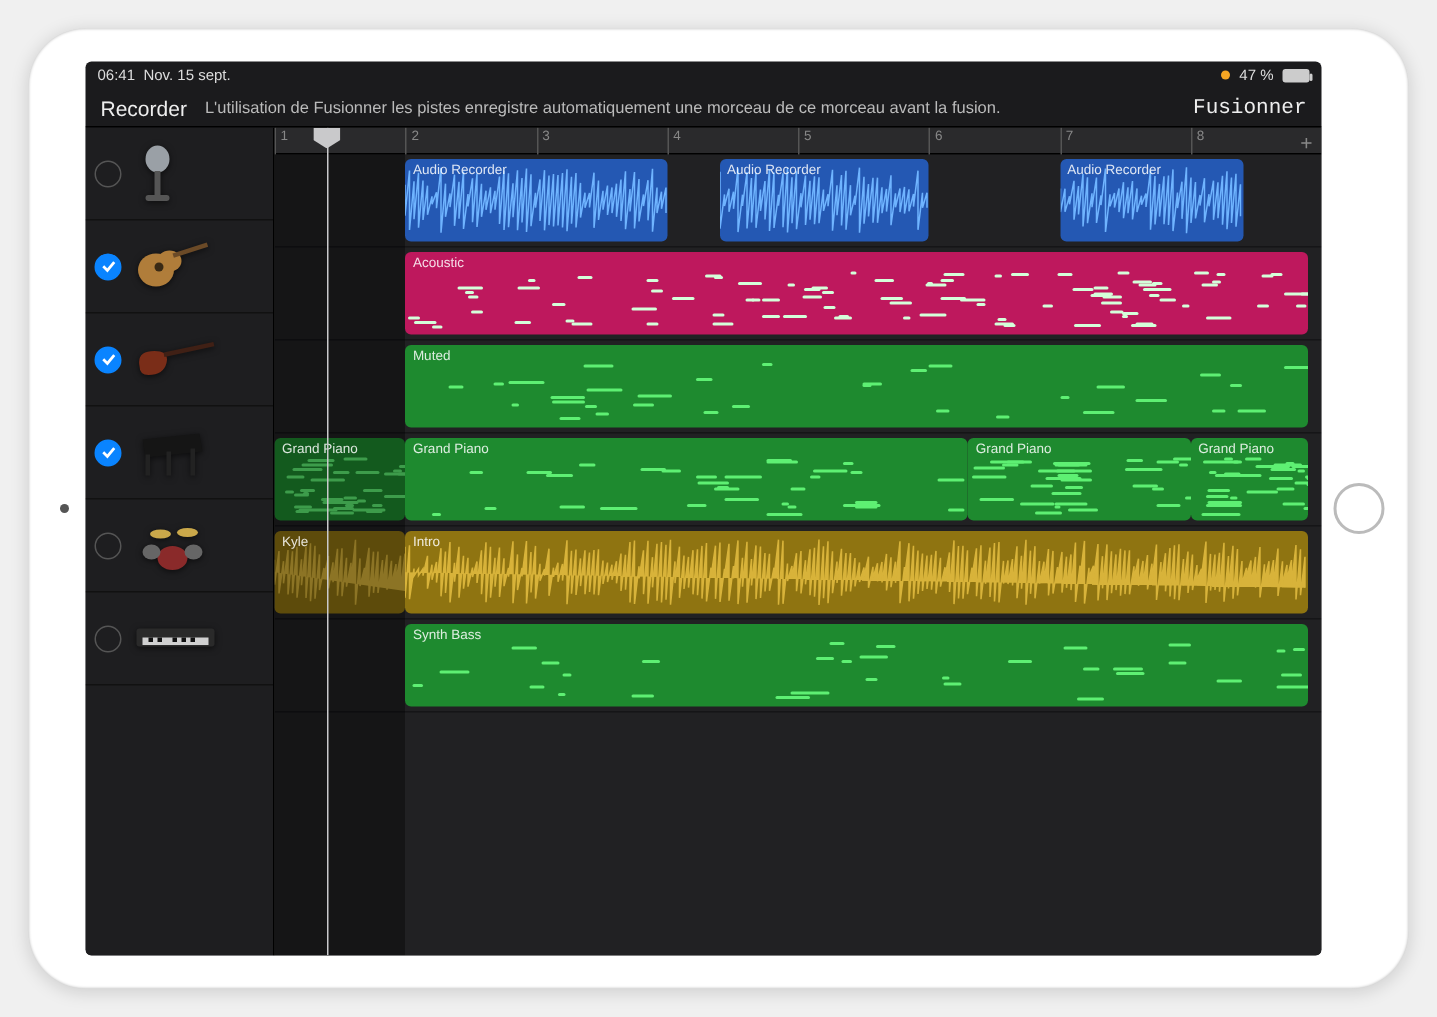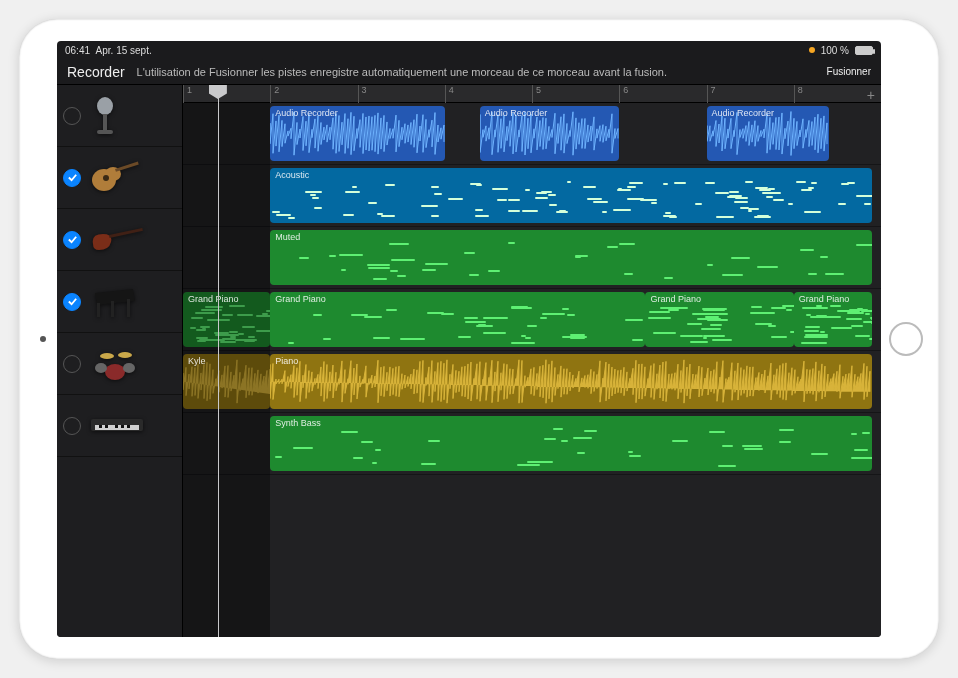--- a/index.html
+++ b/index.html
@@ -24,21 +24,21 @@
   }
   .statusbar { height:18px; display:flex; justify-content:space-between; align-items:center; padding:0 8px; color:#ddd; font-size:10px;}
   .statusbar .right { display:flex; gap:6px; align-items:center;}
   .sb-dot{width:6px;height:6px;border-radius:50%;background:#f6a623;}
   .sb-batt{width:18px;height:9px;border:1px solid #ccc;border-radius:2px;position:relative;background:#ccc;}
   .sb-batt::after{content:"";position:absolute;right:-3px;top:2px;width:2px;height:5px;background:#ccc;border-radius:1px;}
 
   .topbar { height:26px; display:flex; align-items:center; padding:0 10px; gap:12px; border-bottom:1px solid #000;}
   .topbar .back{color:#eee;font-size:14px;cursor:pointer;}
   .topbar .hint{flex:1;color:#bbb;font-size:11px; overflow:hidden; white-space:nowrap; text-overflow:ellipsis;}
-  .topbar .merge{color:#eee;font-size:10px;cursor:pointer;}
+  .topbar .merge{color:#eee;font-size:14px;cursor:pointer;font-family:Liberation Mono, monospace;}
 
   .workspace { flex:1; display:flex; overflow:hidden; position:relative;}
   .trackhdrs { width:126px; background:#1e1e20; border-right:1px solid #000; display:flex; flex-direction:column;}
   .trackhdr { height:62px; border-bottom:1px solid #111; display:flex; align-items:center; gap:8px; padding-left:6px;}
   .chk { width:18px;height:18px;border-radius:50%;border:1.5px solid #555;display:flex;align-items:center;justify-content:center;cursor:pointer;}
   .chk.on{background:#0a84ff;border-color:#0a84ff;color:#fff;}
   .chk svg{width:11px;height:11px;}
   .instr { width:auto; height:40px; display:flex;align-items:center;}
   .instr svg { filter: drop-shadow(0 1px 2px rgba(0,0,0,.6));}
 
@@ -49,44 +49,44 @@
   .playhead-knob { position:absolute; top:0; width:18px; height:14px; background:#c9c9cb; clip-path:polygon(0 0,100% 0,100% 60%,50% 100%,0 60%); transform:translateX(-50%); z-index:5;}
   .playhead-line { position:absolute; top:0; bottom:0; width:1px; background:#c9c9cb; z-index:4; }
   .lanes { position:absolute; top:18px; left:0; right:0; bottom:0; }
   .lane { height:62px; position:relative; border-bottom:1px solid #151517;}
   .region { position:absolute; top:3px; bottom:3px; border-radius:4px; overflow:hidden; font-size:9px; color:rgba(255,255,255,.85); padding:2px 5px;}
   .region .lbl { position:relative; z-index:2; }
   .region svg.wf { position:absolute; left:0; top:0; width:100%; height:100%; }
   .r-blue { background:#2458b3; }
   .r-blue .wave{stroke:#6fb4ff;}
   .r-green { background:#1e8a2f; }
-  .r-brightgreen { background:#0369a1; }
+  .r-brightgreen { background:#be185d; }
   .r-yellow { background:#8f7411; }
   .r-yellow .wave{stroke:#d8b33a; fill:#d8b33a;}
   .midi-note{position:absolute;height:2px;background:#7cff8c;border-radius:1px;}
   .r-brightgreen .midi-note{background:#d4ffda;}
   .r-green .midi-note{background:#5ef073;}
   .loop-zone{position:absolute;left:0;top:18px;bottom:0;background:rgba(0,0,0,.35);pointer-events:none;}
 </style>
 </head>
 <body>
 
 <div class="ipad">
   <div class="camera-dot"></div>
   <div class="home-btn"></div>
   <div class="screen">
 
     <div class="statusbar">
       <div>
         <span>06:41</span>
-        &nbsp;<span>Apr. 15 sept.</span>
+        &nbsp;<span>Nov. 15 sept.</span>
       </div>
       <div class="right">
         <span class="sb-dot"></span>
-        <span>100 %</span>
+        <span>47 %</span>
         <span class="sb-batt"></span>
       </div>
     </div>
 
     <div class="topbar">
       <span class="back">Recorder</span>
       <span class="hint">L'utilisation de Fusionner les pistes enregistre automatiquement une morceau de ce morceau avant la fusion.</span>
       <span class="merge">Fusionner</span>
     </div>
 
@@ -206,21 +206,21 @@
             <div class="lane">
               <div class="region r-green" style="left: 0px; width: 87.25px;"><span class="lbl">Grand Piano</span><div class="midi-note" style="left: 72.9675px; top: 37.6477px; width: 22.2189px;"></div><div class="midi-note" style="left: 59.4772px; top: 34.2059px; width: 12.876px;"></div><div class="midi-note" style="left: 65.1738px; top: 44.3984px; width: 7.14883px;"></div><div class="midi-note" style="left: 39.1615px; top: 46.0584px; width: 14.204px;"></div><div class="midi-note" style="left: 17.7945px; top: 17.0194px; width: 21.2083px;"></div><div class="midi-note" style="left: 37.4268px; top: 49.1147px; width: 15.3284px;"></div><div class="midi-note" style="left: 47.1628px; top: 44.1775px; width: 5.73082px;"></div><div class="midi-note" style="left: 83.3565px; top: 18.0413px; width: 23.5823px;"></div><div class="midi-note" style="left: 7.86215px; top: 24.5393px; width: 12.0496px;"></div><div class="midi-note" style="left: 31.5339px; top: 41.5049px; width: 24.2993px;"></div><div class="midi-note" style="left: 16.2259px; top: 46.7714px; width: 25.498px;"></div><div class="midi-note" style="left: 85.5423px; top: 18.1722px; width: 24.8125px;"></div><div class="midi-note" style="left: 14.0872px; top: 47.5406px; width: 9.40937px;"></div><div class="midi-note" style="left: 12.715px; top: 36.7099px; width: 10.4553px;"></div><div class="midi-note" style="left: 30.5296px; top: 39.5135px; width: 15.117px;"></div><div class="midi-note" style="left: 16.6354px; top: 33.7847px; width: 10.5611px;"></div><div class="midi-note" style="left: 7.3864px; top: 35.3568px; width: 5.95433px;"></div><div class="midi-note" style="left: 39.1368px; top: 22.0631px; width: 10.4633px;"></div><div class="midi-note" style="left: 60.9908px; top: 47.7371px; width: 11.2546px;"></div><div class="midi-note" style="left: 22.0526px; top: 14.2119px; width: 17.495px;"></div><div class="midi-note" style="left: 45.9263px; top: 13.3211px; width: 16.3511px;"></div><div class="midi-note" style="left: 81.7161px; top: 22.8978px; width: 16.9897px;"></div><div class="midi-note" style="left: 78.5261px; top: 20.7754px; width: 6.57732px;"></div><div class="midi-note" style="left: 72.7106px; top: 22.7874px; width: 16.2807px;"></div><div class="midi-note" style="left: 13.3736px; top: 44.7669px; width: 11.2665px;"></div><div class="midi-note" style="left: 24.1194px; top: 26.5473px; width: 22.7013px;"></div><div class="midi-note" style="left: 54.0521px; top: 21.962px; width: 15.7519px;"></div><div class="midi-note" style="left: 52.2759px; top: 46.8442px; width: 21.5849px;"></div><div class="midi-note" style="left: 55.145px; top: 41.0275px; width: 5.36698px;"></div><div class="midi-note" style="left: 11.7635px; top: 20.3449px; width: 20.2648px;"></div><div class="midi-note" style="left: 45.7356px; top: 38.63px; width: 9.44502px;"></div><div class="midi-note" style="left: 18.9154px; top: 35.716px; width: 4.07431px;"></div></div>
               <div class="region r-green" style="left: 87.25px; width: 375.175px;"><span class="lbl">Grand Piano</span><div class="midi-note" style="left: 103.128px; top: 45.0579px; width: 16.737px;"></div><div class="midi-note" style="left: 17.6185px; top: 49.7381px; width: 6.18878px;"></div><div class="midi-note" style="left: 212.622px; top: 24.7747px; width: 25.5341px;"></div><div class="midi-note" style="left: 94.1106px; top: 24.0011px; width: 17.9397px;"></div><div class="midi-note" style="left: 193.583px; top: 25.2506px; width: 14.572px;"></div><div class="midi-note" style="left: 292.187px; top: 44.3567px; width: 24.5979px;"></div><div class="midi-note" style="left: 171.071px; top: 21.1525px; width: 13.184px;"></div><div class="midi-note" style="left: 361.732px; top: 47.4716px; width: 11.497px;"></div><div class="midi-note" style="left: 270.143px; top: 25.147px; width: 6.70341px;"></div><div class="midi-note" style="left: 52.6271px; top: 46.0123px; width: 7.97005px;"></div><div class="midi-note" style="left: 240.683px; top: 49.9008px; width: 24.4635px;"></div><div class="midi-note" style="left: 240.282px; top: 14.6457px; width: 21.3506px;"></div><div class="midi-note" style="left: 207.749px; top: 32.0805px; width: 7.79775px;"></div><div class="midi-note" style="left: 299.405px; top: 42.0384px; width: 14.9718px;"></div><div class="midi-note" style="left: 296.399px; top: 22.3528px; width: 8.03937px;"></div><div class="midi-note" style="left: 355.054px; top: 26.8569px; width: 18.1671px;"></div><div class="midi-note" style="left: 256.518px; top: 33.3843px; width: 10.5217px;"></div><div class="midi-note" style="left: 157.113px; top: 19.7681px; width: 16.2698px;"></div><div class="midi-note" style="left: 213.162px; top: 39.8417px; width: 22.5782px;"></div><div class="midi-note" style="left: 205.814px; top: 33.4385px; width: 16.6133px;"></div><div class="midi-note" style="left: 291.391px; top: 16.3918px; width: 7.54199px;"></div><div class="midi-note" style="left: 251.041px; top: 42.5349px; width: 4.53086px;"></div><div class="midi-note" style="left: 241.088px; top: 13.7011px; width: 16.7466px;"></div><div class="midi-note" style="left: 42.6784px; top: 21.7238px; width: 9.3558px;"></div><div class="midi-note" style="left: 187.311px; top: 44.4363px; width: 13.5252px;"></div><div class="midi-note" style="left: 80.9582px; top: 21.672px; width: 16.4215px;"></div><div class="midi-note" style="left: 255.118px; top: 45.2642px; width: 5.21128px;"></div><div class="midi-note" style="left: 115.764px; top: 17.0461px; width: 11.0613px;"></div><div class="midi-note" style="left: 194.394px; top: 28.8513px; width: 21.1381px;"></div><div class="midi-note" style="left: 272.155px; top: 20.5129px; width: 22.6084px;"></div><div class="midi-note" style="left: 130.195px; top: 45.8643px; width: 24.639px;"></div><div class="midi-note" style="left: 300.013px; top: 44.7388px; width: 14.3963px;"></div></div>
               <div class="region r-green" style="left: 462.425px; width: 148.325px;"><span class="lbl">Grand Piano</span><div class="midi-note" style="left: 105.823px; top: 14.4682px; width: 11.255px;"></div><div class="midi-note" style="left: 61.1446px; top: 27.2702px; width: 21.5015px;"></div><div class="midi-note" style="left: 57.324px; top: 43.1509px; width: 21.9194px;"></div><div class="midi-note" style="left: 7.83844px; top: 39.9437px; width: 21.6753px;"></div><div class="midi-note" style="left: 122.815px; top: 33.4819px; width: 7.93573px;"></div><div class="midi-note" style="left: 19.0811px; top: 39.5987px; width: 11.8675px;"></div><div class="midi-note" style="left: 55.0884px; top: 36.1276px; width: 20.6372px;"></div><div class="midi-note" style="left: 144.314px; top: 38.9018px; width: 21.4116px;"></div><div class="midi-note" style="left: 51.9106px; top: 25.7548px; width: 23.3572px;"></div><div class="midi-note" style="left: 136.33px; top: 12.5198px; width: 13.6408px;"></div><div class="midi-note" style="left: 14.3982px; top: 15.0302px; width: 23.4291px;"></div><div class="midi-note" style="left: 44.5687px; top: 49.1192px; width: 17.8886px;"></div><div class="midi-note" style="left: 140.318px; top: 16.6203px; width: 6.18614px;"></div><div class="midi-note" style="left: 66.7984px; top: 47.3668px; width: 19.4883px;"></div><div class="midi-note" style="left: 34.1367px; top: 43.192px; width: 22.9617px;"></div><div class="midi-note" style="left: 104.135px; top: 19.9292px; width: 25.7731px;"></div><div class="midi-note" style="left: 41.9459px; top: 31.4118px; width: 15.0891px;"></div><div class="midi-note" style="left: 57.6959px; top: 17.4731px; width: 22.0764px;"></div><div class="midi-note" style="left: 64.8623px; top: 31.9464px; width: 11.9017px;"></div><div class="midi-note" style="left: 125.247px; top: 14.6651px; width: 15.7316px;"></div><div class="midi-note" style="left: 4.00251px; top: 19.4625px; width: 20.7328px;"></div><div class="midi-note" style="left: 59.5805px; top: 24.172px; width: 14.072px;"></div><div class="midi-note" style="left: 57.1332px; top: 44.6268px; width: 4.91582px;"></div><div class="midi-note" style="left: 58.4627px; top: 20.6603px; width: 24.4309px;"></div><div class="midi-note" style="left: 125.371px; top: 44.1058px; width: 15.784px;"></div><div class="midi-note" style="left: 23.0105px; top: 16.7968px; width: 10.1417px;"></div><div class="midi-note" style="left: 109.833px; top: 30.5664px; width: 16.6707px;"></div><div class="midi-note" style="left: 2.66537px; top: 25.248px; width: 22.5376px;"></div><div class="midi-note" style="left: 59.9601px; top: 16.6751px; width: 14.9092px;"></div><div class="midi-note" style="left: 46.8691px; top: 20.6808px; width: 24.9521px;"></div><div class="midi-note" style="left: 25.1945px; top: 15.0986px; width: 17.8329px;"></div><div class="midi-note" style="left: 56.7384px; top: 15.7617px; width: 24.7184px;"></div></div>
               <div class="region r-green" style="left: 610.75px; width: 78.525px;"><span class="lbl">Grand Piano</span><div class="midi-note" style="left: 11.9383px; top: 21.8784px; width: 5.77298px;"></div><div class="midi-note" style="left: 61.0538px; top: 42.8023px; width: 14.8143px;"></div><div class="midi-note" style="left: 16.1938px; top: 23.5272px; width: 18.3047px;"></div><div class="midi-note" style="left: 67.127px; top: 17.8864px; width: 25.4109px;"></div><div class="midi-note" style="left: 10.9971px; top: 41.7131px; width: 23.2994px;"></div><div class="midi-note" style="left: 37.573px; top: 34.8407px; width: 21.137px;"></div><div class="midi-note" style="left: 22.5234px; top: 13.1026px; width: 6.09041px;"></div><div class="midi-note" style="left: 77.092px; top: 30.3321px; width: 9.32619px;"></div><div class="midi-note" style="left: 76.9476px; top: 26.3626px; width: 18.011px;"></div><div class="midi-note" style="left: 54.809px; top: 17.0272px; width: 19.3116px;"></div><div class="midi-note" style="left: 43.3948px; top: 18.1595px; width: 22.3946px;"></div><div class="midi-note" style="left: 75.4238px; top: 45.5927px; width: 14.4267px;"></div><div class="midi-note" style="left: 26.5648px; top: 39.1602px; width: 4.57452px;"></div><div class="midi-note" style="left: 8.06154px; top: 14.6953px; width: 24.0047px;"></div><div class="midi-note" style="left: 52.6328px; top: 26.0312px; width: 15.884px;"></div><div class="midi-note" style="left: 35.9472px; top: 13.0015px; width: 11.3791px;"></div><div class="midi-note" style="left: 69.2486px; top: 29.4393px; width: 19.6565px;"></div><div class="midi-note" style="left: 28.2058px; top: 15.1781px; width: 5.88303px;"></div><div class="midi-note" style="left: 24.0624px; top: 24.0511px; width: 23.2253px;"></div><div class="midi-note" style="left: 11.0123px; top: 33.8917px; width: 14.85px;"></div><div class="midi-note" style="left: 21.7741px; top: 22.5332px; width: 11.9237px;"></div><div class="midi-note" style="left: 10.5417px; top: 43.809px; width: 23.6132px;"></div><div class="midi-note" style="left: 10.0337px; top: 37.5524px; width: 15.0851px;"></div><div class="midi-note" style="left: 52.969px; top: 19.5967px; width: 17.506px;"></div><div class="midi-note" style="left: 15.0163px; top: 43.7753px; width: 18.0427px;"></div><div class="midi-note" style="left: 7.41928px; top: 49.9215px; width: 25.8618px;"></div><div class="midi-note" style="left: 62.8967px; top: 15.8686px; width: 6.13002px;"></div><div class="midi-note" style="left: 57.1174px; top: 33.4499px; width: 12.0139px;"></div><div class="midi-note" style="left: 22.8001px; top: 42.4989px; width: 8.68028px;"></div><div class="midi-note" style="left: 71.1885px; top: 20.8487px; width: 5.29569px;"></div><div class="midi-note" style="left: 77.9514px; top: 22.3329px; width: 11.0268px;"></div><div class="midi-note" style="left: 75.8075px; top: 24.7846px; width: 13.0404px;"></div></div>
             </div>
             <div class="lane">
               <div class="region r-yellow" style="left: 0px; width: 87.25px;"><span class="lbl">Kyle</span><svg class="wf" viewBox="0 0 87.25 56" preserveAspectRatio="none">
                   <path d="M0 28 L0 19.479876543209876 L0 36.520123456790124 L3 13.591493827160493 L3 42.40850617283951 L6 20.46385185185185 L6 35.53614814814815 L9 12.905839506172839 L9 43.09416049382716 L12 13.753012345679013 L12 42.24698765432099 L15 10.747592592592593 L15 45.252407407407404 L18 19.258469135802464 L18 36.741530864197536 L21 10.601197530864198 L21 45.3988024691358 L24 8.357999999999997 L24 47.642 L27 9.977765432098767 L27 46.022234567901236 L30 15.896049382716049 L30 40.10395061728395 L33 25.055074074074074 L33 30.944925925925926 L36 16.98372839506173 L36 39.01627160493827 L39 21.237567901234566 L39 34.76243209876543 L42 12.118814814814817 L42 43.88118518518518 L45 11.71635802469136 L45 44.28364197530864 L48 18.22575308641975 L48 37.77424691358025 L51 21.62922222222222 L51 34.370777777777775 L54 5.935654320987652 L54 50.06434567901235 L57 18.620604938271605 L57 37.379395061728395 L60 25.026296296296294 L60 30.973703703703706 L63 11.401617283950618 L63 44.598382716049386 L66 14.022123456790123 L66 41.977876543209874 L69 13.910037037037036 L69 42.089962962962964 L72 19.714246913580247 L72 36.28575308641975 L75 16.190308641975307 L75 39.80969135802469 L78 20.200444444444443 L78 35.79955555555556 L81 22.473543209876542 L81 33.52645679012346 L84 16.72516049382716 L84 39.27483950617284 L87 15.337518518518516 L87 40.662481481481485" stroke="#e6c95a" stroke-width="1" fill="none" class="wave"></path>
                 </svg></div>
-              <div class="region r-yellow" style="left: 87.25px; width: 602.025px;"><span class="lbl">Piano</span><svg class="wf" viewBox="0 0 602.025 56" preserveAspectRatio="none">
+              <div class="region r-yellow" style="left: 87.25px; width: 602.025px;"><span class="lbl">Intro</span><svg class="wf" viewBox="0 0 602.025 56" preserveAspectRatio="none">
                   <path d="M0 28 L0 10.638185185185183 L0 45.36181481481482 L3 9.66017283950617 L3 46.339827160493826 L6 25.487345679012346 L6 30.512654320987654 L9 25.701925925925927 L9 30.298074074074073 L12 25.672802469135803 L12 30.327197530864197 L15 16.87553086419753 L15 39.12446913580247 L18 22.892333333333333 L18 33.10766666666667 L21 21.0120987654321 L21 34.9879012345679 L24 11.670382716049382 L24 44.32961728395062 L27 13.969407407407408 L27 42.03059259259259 L30 7.438061728395059 L30 48.561938271604944 L33 21.6319012345679 L33 34.3680987654321 L36 10.693148148148147 L36 45.30685185185185 L39 16.870691358024686 L39 39.129308641975314 L42 18.200086419753084 L42 37.799913580246916 L45 24.823555555555554 L45 31.176444444444446 L48 20.74998765432099 L48 35.25001234567901 L51 13.134938271604938 L51 42.86506172839506 L54 7.640629629629629 L54 48.35937037037037 L57 10.675950617283949 L57 45.324049382716055 L60 18.196456790123456 L60 37.803543209876544 L63 11.22437037037037 L63 44.775629629629634 L66 18.56858024691358 L66 37.431419753086416 L69 24.98464197530864 L69 31.01535802469136 L72 7.014777777777777 L72 48.98522222222222 L75 15.867876543209874 L75 40.132123456790126 L78 25.099493827160494 L78 30.900506172839506 L81 6.771851851851849 L81 49.22814814814815 L84 14.333839506172842 L84 41.66616049382716 L87 10.141012345679012 L87 45.858987654320984 L90 22.255592592592592 L90 33.74440740740741 L93 25.726469135802468 L93 30.273530864197532 L96 12.029197530864197 L96 43.970802469135805 L99 24.906 L99 31.094 L102 21.485765432098766 L102 34.514234567901234 L105 22.364049382716047 L105 33.63595061728395 L108 6.323074074074075 L108 49.67692592592593 L111 13.371728395061728 L111 42.62827160493827 L114 12.585567901234569 L114 43.41443209876543 L117 18.586814814814815 L117 37.413185185185185 L120 13.144358024691357 L120 42.85564197530864 L123 14.61375308641975 L123 41.38624691358025 L126 12.97722222222222 L126 43.022777777777776 L129 12.403654320987652 L129 43.596345679012344 L132 20.048604938271605 L132 35.9513950617284 L135 21.414296296296296 L135 34.58570370370371 L138 22.909617283950617 L138 33.09038271604938 L141 20.490123456790123 L141 35.50987654320988 L144 15.338037037037036 L144 40.66196296296296 L147 16.102246913580245 L147 39.897753086419755 L150 7.538308641975306 L150 48.461691358024694 L153 6.508444444444443 L153 49.49155555555556 L156 23.901543209876543 L156 32.09845679012346 L159 13.11316049382716 L159 42.88683950617284 L162 6.685518518518521 L162 49.31448148148148 L165 17.747506172839508 L165 38.25249382716049 L168 8.654679012345678 L168 47.34532098765432 L171 7.46925925925926 L171 48.53074074074074 L174 9.400135802469133 L174 46.59986419753086 L177 5.922864197530863 L177 50.07713580246914 L180 20.619666666666667 L180 35.38033333333333 L183 10.619432098765433 L183 45.38056790123457 L186 16.677716049382717 L186 39.32228395061728 L189 17.57674074074074 L189 38.42325925925926 L192 13.005395061728395 L192 42.99460493827161 L195 12.359234567901233 L195 43.64076543209877 L198 10.10048148148148 L198 45.89951851851852 L201 8.158024691358023 L201 47.84197530864198 L204 24.88741975308642 L204 31.11258024691358 L207 9.950888888888887 L207 46.04911111111112 L210 7.837320987654323 L210 48.16267901234568 L213 25.70227160493827 L213 30.29772839506173 L216 8.727962962962962 L216 47.27203703703704 L219 23.803283950617285 L219 32.196716049382715 L222 6.40379012345679 L222 49.59620987654321 L225 18.191703703703702 L225 37.8082962962963 L228 7.33591358024691 L228 48.66408641975309 L231 19.071975308641974 L231 36.928024691358026 L234 9.78211111111111 L234 46.21788888888889 L237 10.51520987654321 L237 45.48479012345679 L240 14.986827160493828 L240 41.01317283950617 L243 15.419185185185183 L243 40.580814814814815 L246 24.941172839506173 L246 31.058827160493827 L249 5.908345679012346 L249 50.09165432098766 L252 6.542925925925925 L252 49.45707407407407 L255 22.053802469135803 L255 33.9461975308642 L258 23.75653086419753 L258 32.24346913580247 L261 15.073333333333334 L261 40.92666666666666 L264 13.613098765432099 L264 42.3869012345679 L267 19.81138271604938 L267 36.18861728395062 L270 12.450407407407408 L270 43.54959259259259 L273 11.379061728395062 L273 44.62093827160494 L276 5.832901234567899 L276 50.1670987654321 L279 10.434148148148147 L279 45.56585185185185 L282 6.951691358024689 L282 49.04830864197531 L285 13.741086419753085 L285 42.25891358024691 L288 20.784555555555556 L288 35.215444444444444 L291 12.090987654320989 L291 43.90901234567901 L294 14.975938271604937 L294 41.02406172839506 L297 14.941629629629627 L297 41.05837037037037 L300 18.39695061728395 L300 37.60304938271605 L303 21.297456790123455 L303 34.702543209876545 L306 24.82537037037037 L306 31.17462962962963 L309 17.46958024691358 L309 38.53041975308642 L312 24.305641975308642 L312 31.694358024691358 L315 21.875777777777778 L315 34.12422222222222 L318 21.068876543209875 L318 34.931123456790125 L321 15.600493827160491 L321 40.39950617283951 L324 17.852851851851852 L324 38.14714814814815 L327 20.79483950617284 L327 35.205160493827165 L330 6.942012345679011 L330 49.05798765432099 L333 24.51659259259259 L333 31.48340740740741 L336 8.247469135802469 L336 47.75253086419753 L339 10.090197530864199 L339 45.9098024691358 L342 13.307000000000002 L342 42.693 L345 15.346765432098763 L345 40.65323456790124 L348 16.645049382716046 L348 39.354950617283954 L351 16.144074074074076 L351 39.85592592592592 L354 13.53272839506173 L354 42.46727160493827 L357 18.206567901234568 L357 37.793432098765436 L360 24.627814814814815 L360 31.372185185185185 L363 14.565358024691356 L363 41.434641975308644 L366 6.3747530864197515 L366 49.62524691358025 L369 10.19822222222222 L369 45.80177777777778 L372 10.044654320987654 L372 45.955345679012346 L375 13.069604938271603 L375 42.9303950617284 L378 24.935296296296297 L378 31.064703703703703 L381 11.730617283950615 L381 44.269382716049385 L384 9.731123456790122 L384 46.26887654320988 L387 20.11903703703704 L387 35.88096296296296 L390 11.223246913580248 L390 44.77675308641975 L393 8.119308641975309 L393 47.88069135802469 L396 7.509444444444441 L396 48.49055555555556 L399 20.282543209876543 L399 35.71745679012346 L402 19.99416049382716 L402 36.00583950617284 L405 19.026518518518518 L405 36.973481481481485 L408 10.34850617283951 L408 45.65149382716049 L411 16.79567901234568 L411 39.20432098765432 L414 5.9502592592592585 L414 50.049740740740745 L417 13.341135802469136 L417 42.65886419753086 L420 10.283864197530864 L420 45.71613580246914 L423 20.360666666666667 L423 35.63933333333333 L426 20.860432098765433 L426 35.13956790123457 L429 12.218716049382717 L429 43.78128395061728 L432 13.537740740740738 L432 42.46225925925926 L435 24.506395061728394 L435 31.493604938271606 L438 14.200234567901235 L438 41.799765432098766 L441 17.401481481481483 L441 38.59851851851852 L444 15.879024691358024 L444 40.120975308641974 L447 7.828419753086422 L447 48.17158024691358 L450 23.55188888888889 L450 32.44811111111111 L453 6.738320987654319 L453 49.26167901234568 L456 25.023271604938273 L456 30.976728395061727 L459 23.588962962962963 L459 32.41103703703703 L462 8.844283950617282 L462 47.15571604938272 L465 17.06479012345679 L465 38.93520987654321 L468 9.112703703703701 L468 46.8872962962963 L471 13.796913580246914 L471 42.203086419753085 L474 15.872975308641974 L474 40.127024691358024 L477 12.04311111111111 L477 43.95688888888889 L480 13.196209876543207 L480 42.80379012345679 L483 13.047827160493826 L483 42.952172839506176 L486 23.980185185185185 L486 32.019814814814815 L489 18.80217283950617 L489 37.19782716049383 L492 20.349345679012345 L492 35.650654320987655 L495 16.363925925925923 L495 39.636074074074074 L498 22.214802469135805 L498 33.785197530864195 L501 9.217530864197531 L501 46.78246913580247 L504 21.114333333333335 L504 34.885666666666665 L507 15.034098765432098 L507 40.9659012345679 L510 11.572382716049383 L510 44.42761728395062 L513 9.671407407407408 L513 46.32859259259259 L516 9.020061728395063 L516 46.97993827160494 L519 19.013901234567903 L519 36.9860987654321 L522 13.955148148148151 L522 42.044851851851845 L525 15.93269135802469 L525 40.06730864197531 L528 23.142086419753085 L528 32.857913580246915 L531 25.565555555555555 L531 30.434444444444445 L534 7.211987654320989 L534 48.78801234567901 L537 15.556938271604938 L537 40.443061728395065 L540 15.942629629629629 L540 40.05737037037037 L543 14.77795061728395 L543 41.22204938271605 L546 8.018456790123455 L546 47.98154320987655 L549 17.00637037037037 L549 38.99362962962963 L552 10.070580246913579 L552 45.92941975308642 L555 12.286641975308642 L555 43.71335802469136 L558 20.356777777777776 L558 35.64322222222222 L561 25.009876543209877 L561 30.990123456790123 L564 19.961493827160496 L564 36.038506172839504 L567 17.59385185185185 L567 38.40614814814815 L570 10.875839506172841 L570 45.12416049382716 L573 22.64301234567901 L573 33.35698765432099 L576 20.477592592592593 L576 35.52240740740741 L579 19.748469135802466 L579 36.251530864197534 L582 11.9311975308642 L582 44.068802469135804 L585 20.608 L585 35.391999999999996 L588 23.067765432098767 L588 32.93223456790123 L591 19.74604938271605 L591 36.25395061728395 L594 9.585074074074075 L594 46.41492592592593 L597 12.433728395061728 L597 43.56627160493827 L600 17.52756790123457 L600 38.47243209876543" stroke="#e6c95a" stroke-width="1" fill="none" class="wave"></path>
                 </svg></div>
             </div>
             <div class="lane">
               <div class="region r-green" style="left: 87.25px; width: 602.025px;"><span class="lbl">Synth Bass</span><div class="midi-note" style="left: 473.628px; top: 32.2256px; width: 19.3401px;"></div><div class="midi-note" style="left: 357.318px; top: 35.0585px; width: 5.88916px;"></div><div class="midi-note" style="left: 540.628px; top: 36.7479px; width: 16.8317px;"></div><div class="midi-note" style="left: 70.3498px; top: 15.1271px; width: 17.3345px;"></div><div class="midi-note" style="left: 401.378px; top: 24.0294px; width: 16.5641px;"></div><div class="midi-note" style="left: 580.507px; top: 41.2882px; width: 23.6872px;"></div><div class="midi-note" style="left: 256.555px; top: 44.7369px; width: 25.8705px;"></div><div class="midi-note" style="left: 282.39px; top: 12.2087px; width: 10.2807px;"></div><div class="midi-note" style="left: 306.832px; top: 35.5369px; width: 8.08435px;"></div><div class="midi-note" style="left: 580.724px; top: 16.555px; width: 6.44822px;"></div><div class="midi-note" style="left: 150.86px; top: 47.0962px; width: 14.5389px;"></div><div class="midi-note" style="left: 472.133px; top: 28.994px; width: 19.5232px;"></div><div class="midi-note" style="left: 591.338px; top: 16.0815px; width: 8.56758px;"></div><div class="midi-note" style="left: 157.293px; top: 24.1922px; width: 12.8389px;"></div><div class="midi-note" style="left: 22.8676px; top: 31.1593px; width: 19.5036px;"></div><div class="midi-note" style="left: 438.904px; top: 14.8163px; width: 15.7286px;"></div><div class="midi-note" style="left: 452.197px; top: 28.9964px; width: 10.6804px;"></div><div class="midi-note" style="left: 313.591px; top: 13.533px; width: 13.5258px;"></div><div class="midi-note" style="left: 273.928px; top: 22.2594px; width: 11.4313px;"></div><div class="midi-note" style="left: 584.053px; top: 33.009px; width: 13.5637px;"></div><div class="midi-note" style="left: 290.759px; top: 23.615px; width: 7.0896px;"></div><div class="midi-note" style="left: 246.916px; top: 47.9109px; width: 23.1757px;"></div><div class="midi-note" style="left: 101.341px; top: 45.7299px; width: 4.98862px;"></div><div class="midi-note" style="left: 104.88px; top: 32.9054px; width: 5.69508px;"></div><div class="midi-note" style="left: 508.374px; top: 25.2707px; width: 12.4617px;"></div><div class="midi-note" style="left: 358.619px; top: 38.6591px; width: 12.4552px;"></div><div class="midi-note" style="left: 508.482px; top: 12.9041px; width: 14.8422px;"></div><div class="midi-note" style="left: 4.75881px; top: 39.8388px; width: 6.78942px;"></div><div class="midi-note" style="left: 302.342px; top: 21.2967px; width: 19.4635px;"></div><div class="midi-note" style="left: 448.024px; top: 49.1111px; width: 18.031px;"></div><div class="midi-note" style="left: 90.6263px; top: 25.1153px; width: 11.6588px;"></div><div class="midi-note" style="left: 83.0159px; top: 41.1426px; width: 9.51339px;"></div></div>
             </div>
           </div>
       <div class="playhead-line" style="left: 34.9px;"></div>
           <div class="loop-zone" style="width: 87.25px;"></div>
         </div>

